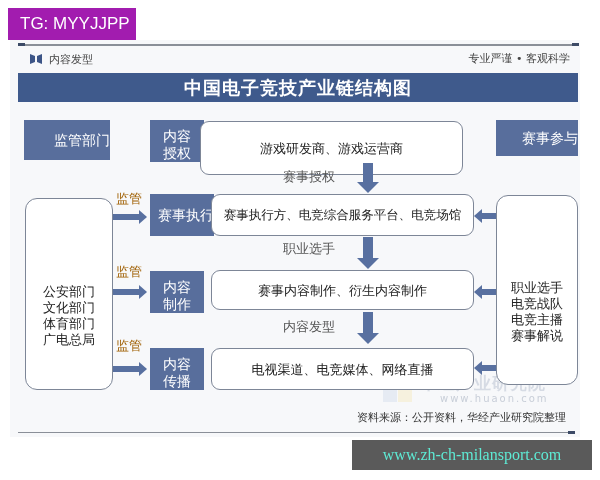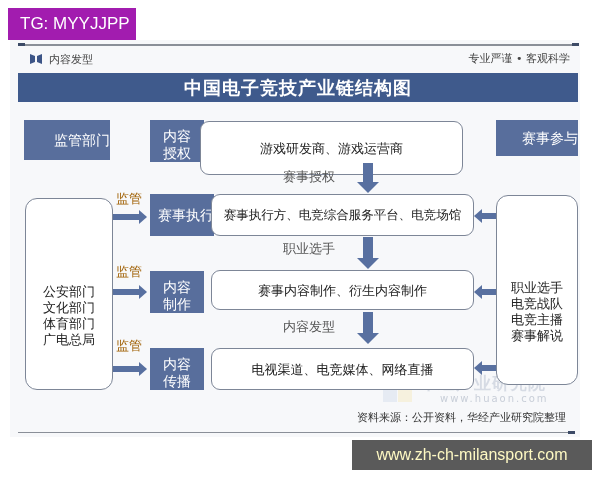--- a/index.html
+++ b/index.html
@@ -6,21 +6,21 @@
   html, body { width: 600px; height: 480px; background: #ffffff; overflow: hidden; }
   body { position: relative; font-family: "DejaVu Sans", "Liberation Sans", sans-serif; }
 
   .tg-badge {
     position: absolute; left: 8px; top: 8px; width: 128px; height: 32px;
     background: #a21caf; color: #ffffff; font-family: "Liberation Sans", sans-serif;
     font-size: 17px; line-height: 32px; padding-left: 12px;
   }
   .url-badge {
     position: absolute; left: 352px; top: 440px; width: 240px; height: 30px;
-    background: #5a5a5a; color: #fef9c3; font-family: Liberation Sans, sans-serif;
+    background: #5a5a5a; color: #5eead4; font-family: Liberation Serif, serif;
     font-size: 16px; line-height: 30px; text-align: center;
   }
 
   .frame {
     position: absolute; left: 10px; top: 40px; width: 570px; height: 397px;
     background: #f7f8fa;
   }
   .top-rule {
     position: absolute; left: 18px; top: 44px; width: 560px; height: 2px; background: #8a8f98;
   }

